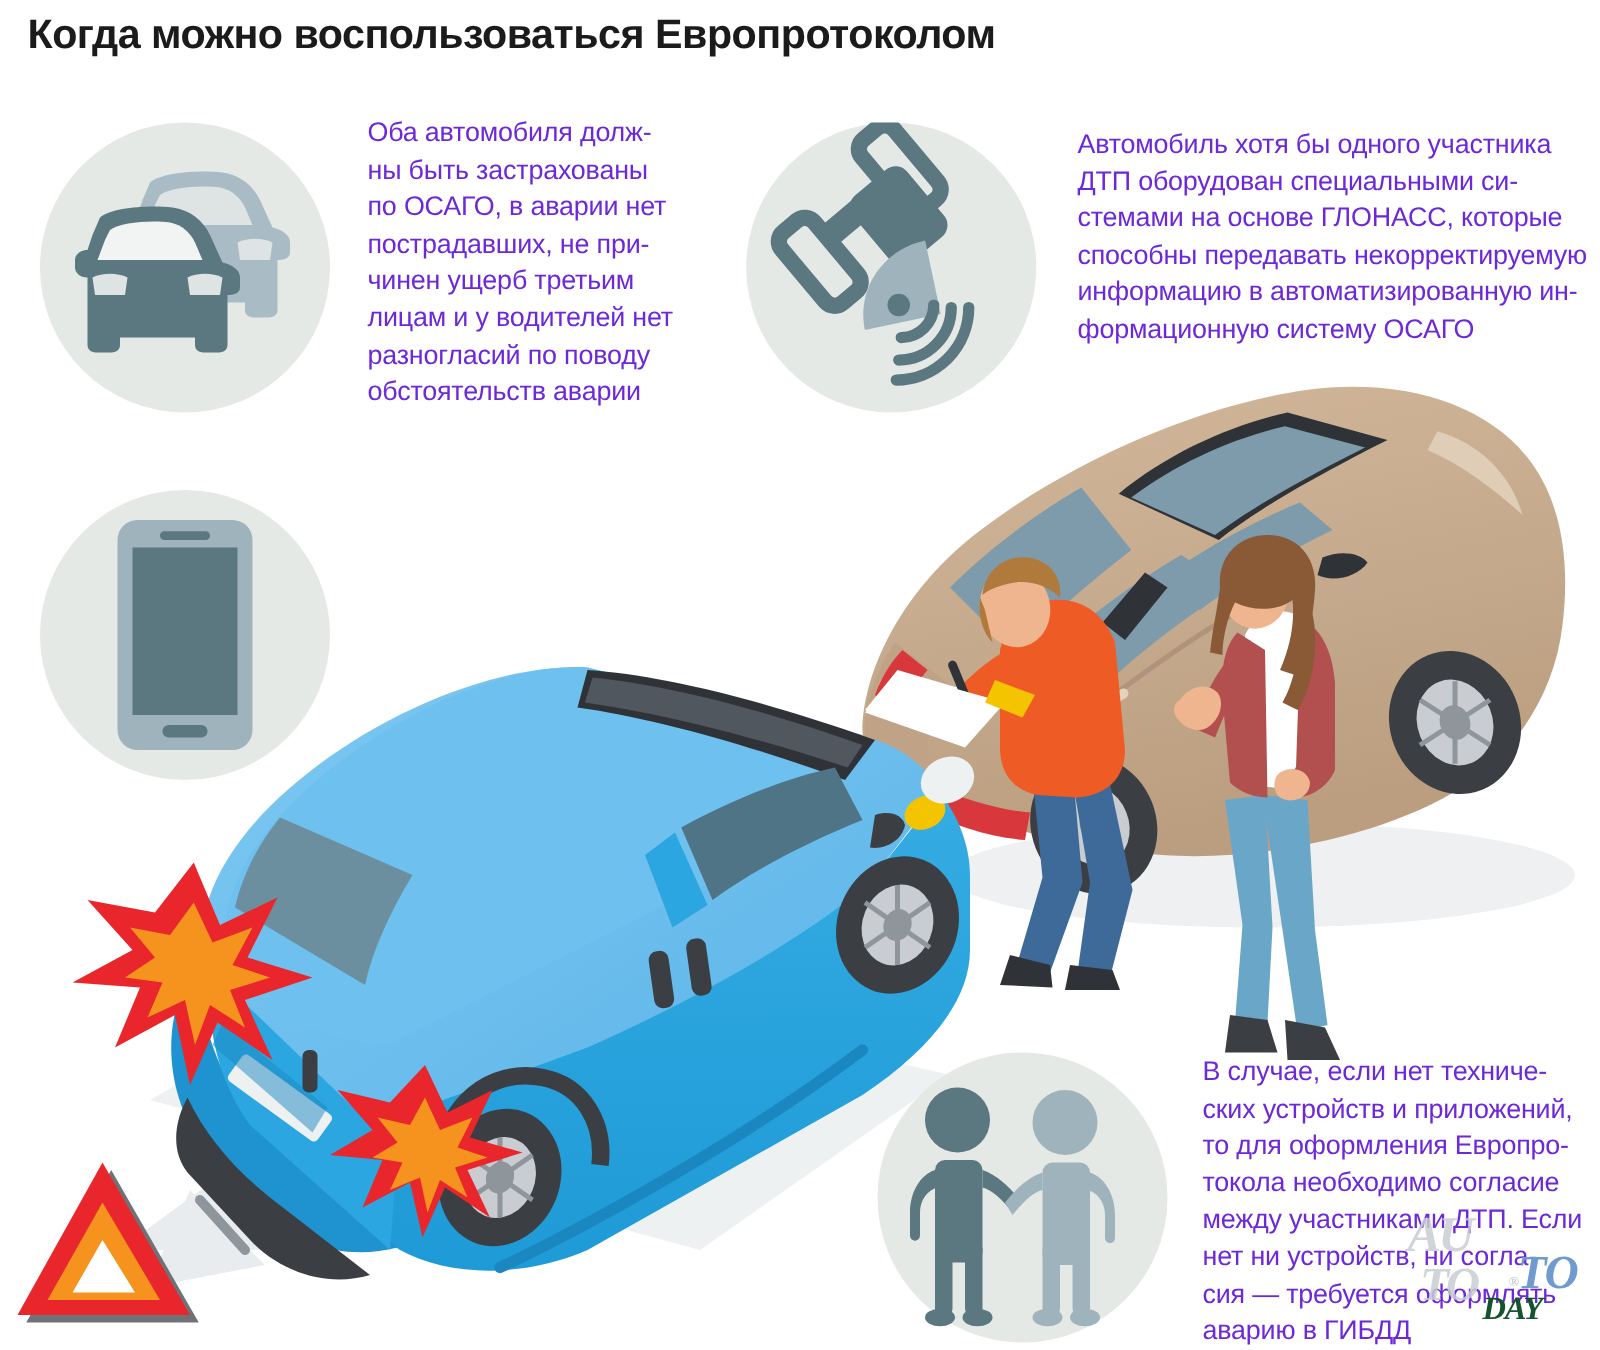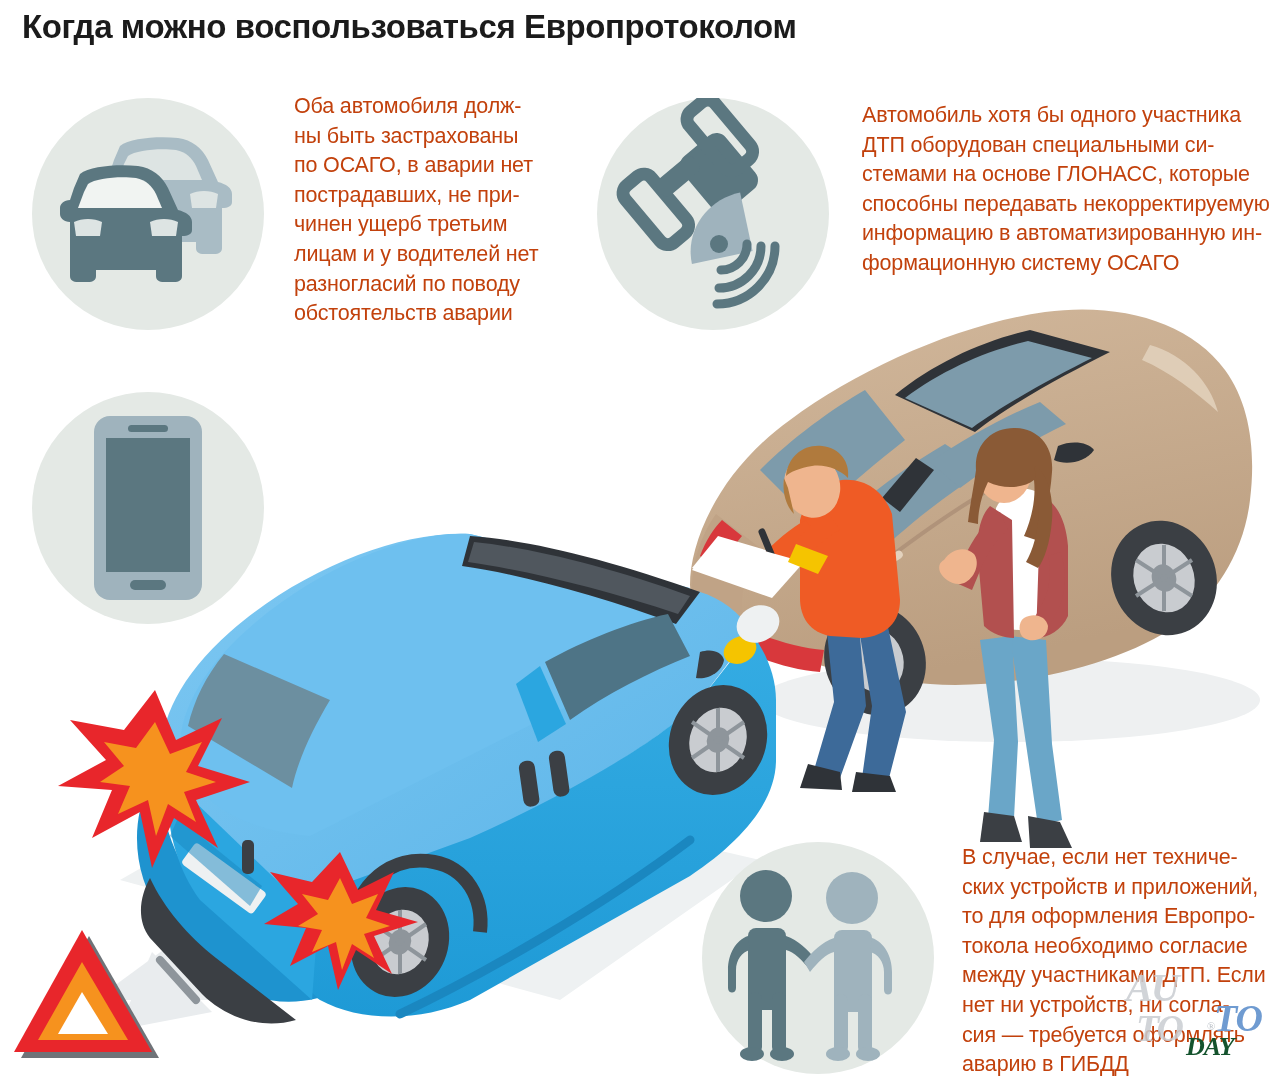--- a/index.html
+++ b/index.html
@@ -31,21 +31,21 @@
   .circ-sat{left:597px;top:98px;width:232px;height:232px;}
   .circ-phone{left:32px;top:392px;width:232px;height:232px;}
   .circ-people{left:702px;top:842px;width:232px;height:232px;}
   .circle svg{position:absolute;left:0;top:0;width:100%;height:100%;}
 
   
   .txt{
     position:absolute;
     font-size:21.5px;
     line-height:29.6px;
-    color:#c2410c;
+    color:#6d28d9;
     white-space:pre-line;
     letter-spacing:-0.15px;
   }
   .txt-1{left:294px;top:92px;width:250px;}
   .txt-2{left:862px;top:101px;width:420px;}
   .txt-3{left:294px;top:400px;width:310px;}
   .txt-4{left:962px;top:843px;width:330px;}
 
   
   #scene{position:absolute;left:0;top:0;width:1280px;height:1080px;}

